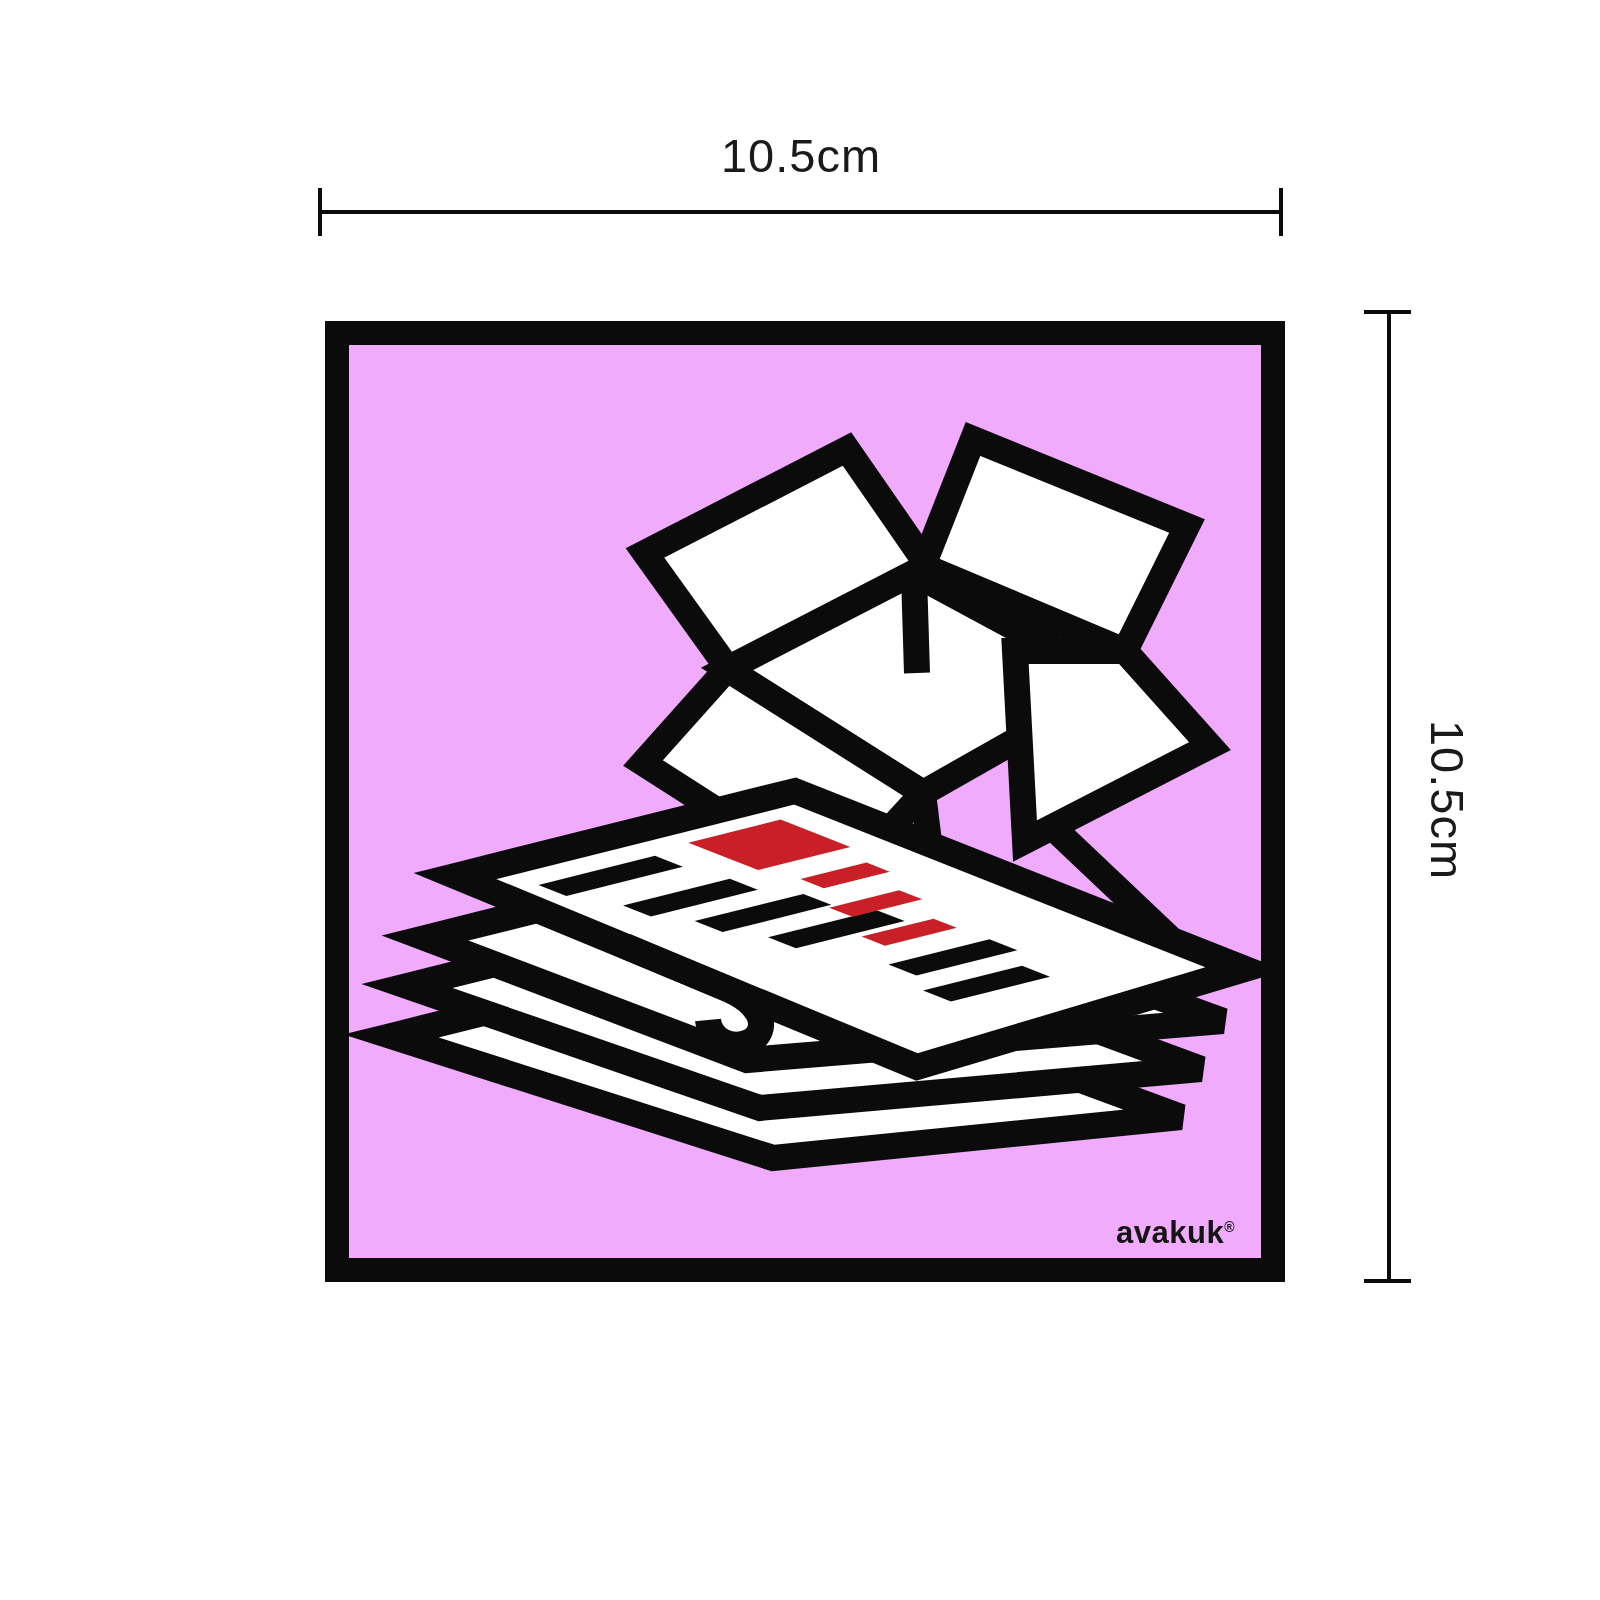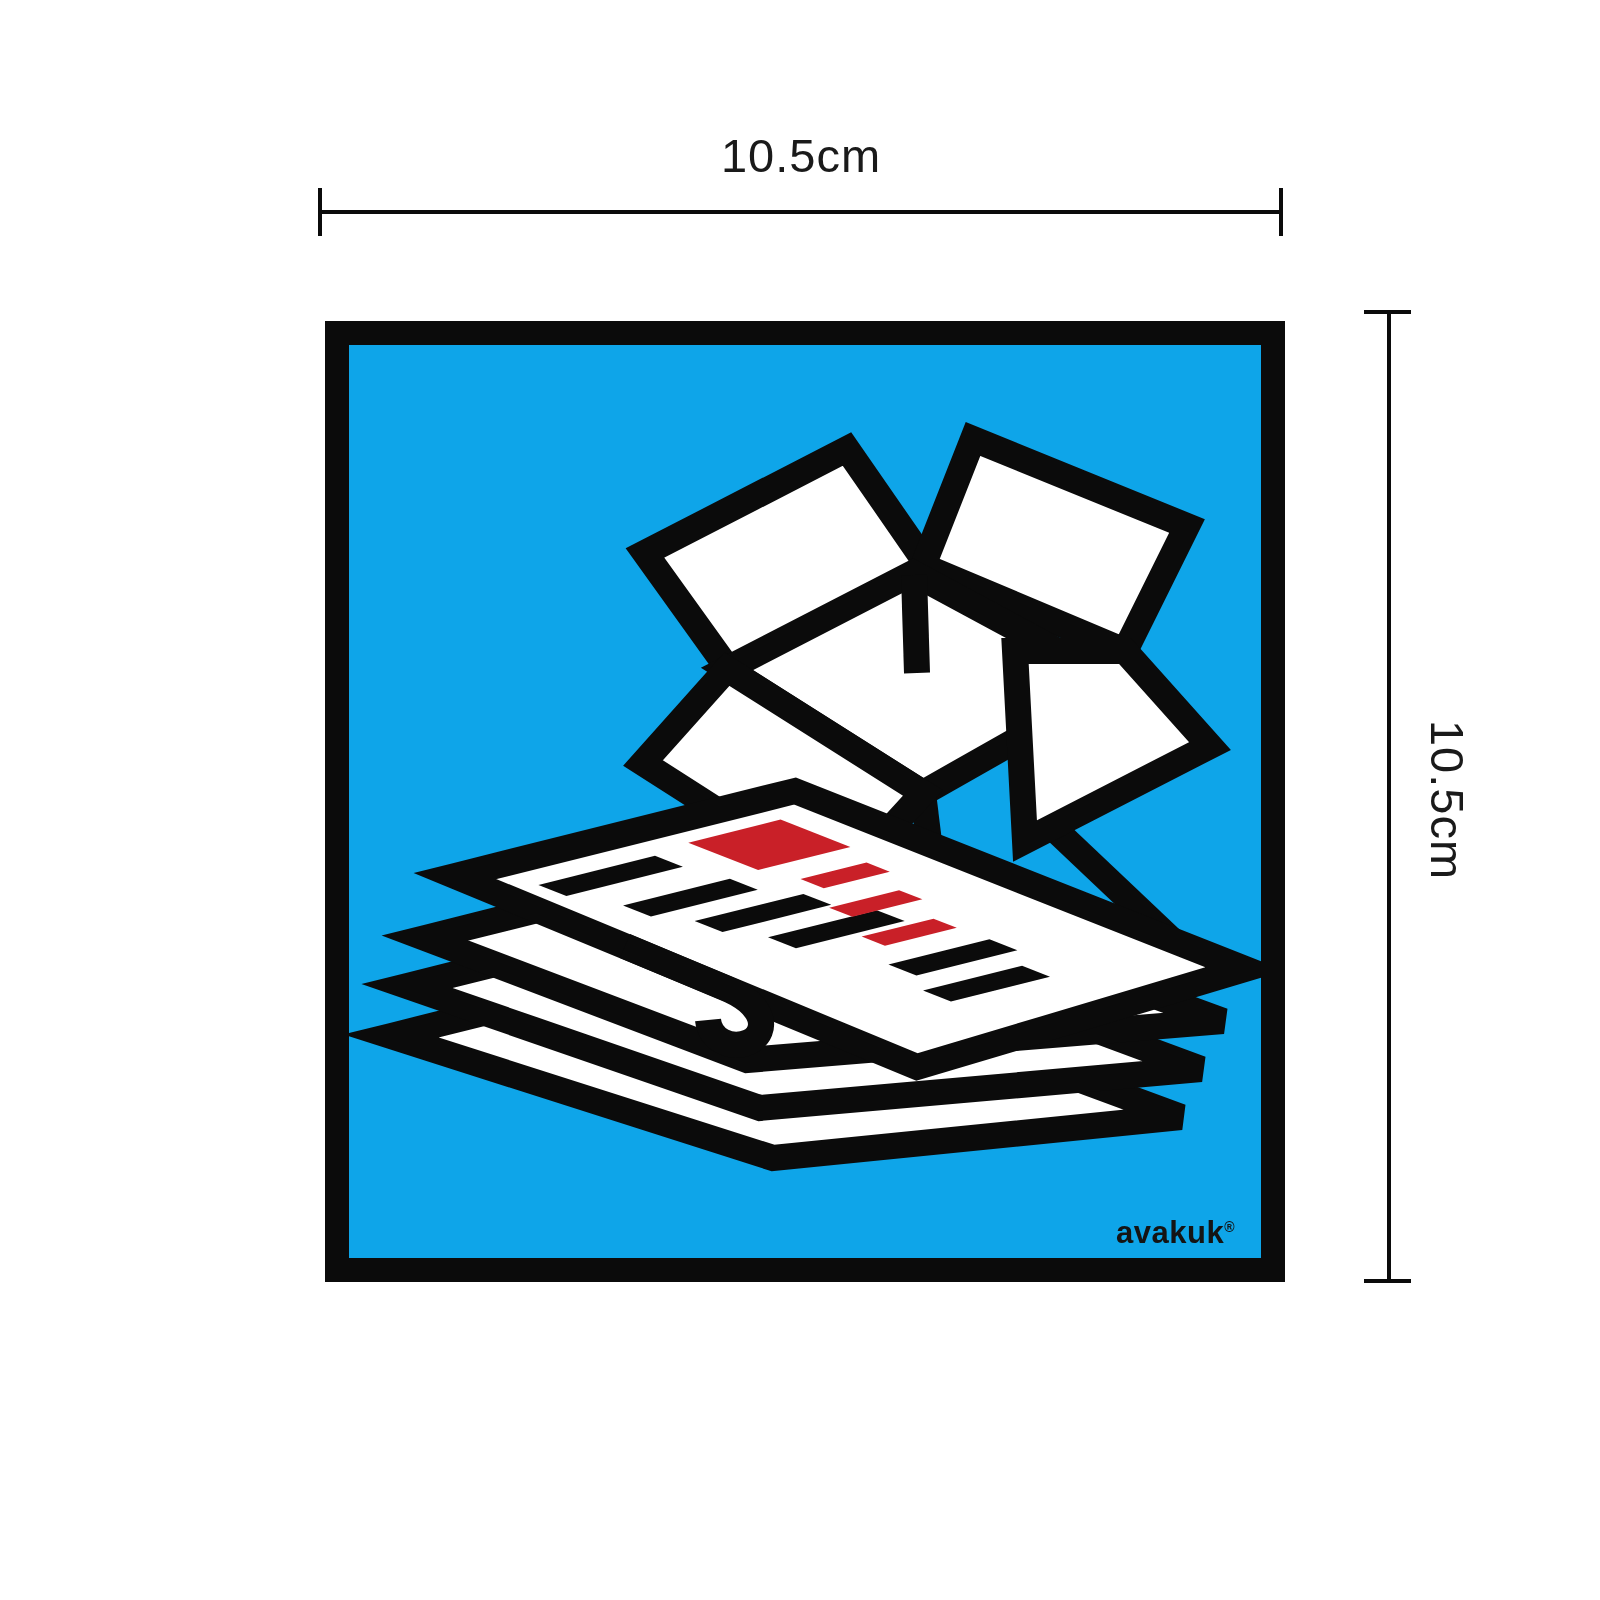--- a/index.html
+++ b/index.html
@@ -30,21 +30,21 @@
   #dim-right-label{
     left:1247px;top:772px;width:400px;height:56px;
     transform:rotate(90deg);
   }
 
   
   #sticker{
     position:absolute;left:325px;top:321px;
     width:912px;height:913px;
     border:24px solid var(--ink);
-    background:#0ea5e9;
+    background:#f0abfc;
   }
   #icon-svg{position:absolute;left:0;top:0;width:912px;height:913px;}
 
   
   #brand{
     position:absolute;right:26px;bottom:8px;
     color:#141414;font-weight:700;font-size:31px;line-height:34px;
     letter-spacing:0.5px;
   }
   #brand sup{font-size:14px;vertical-align:super;font-weight:700;}

